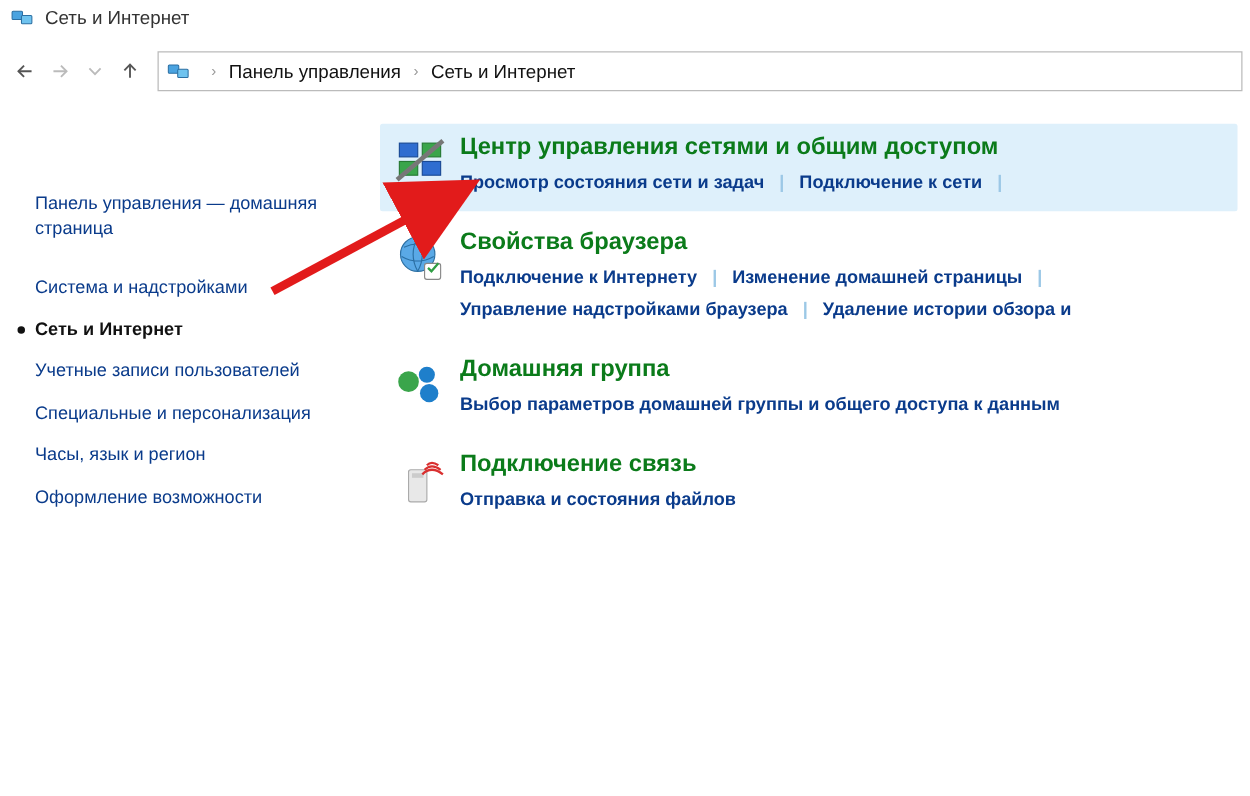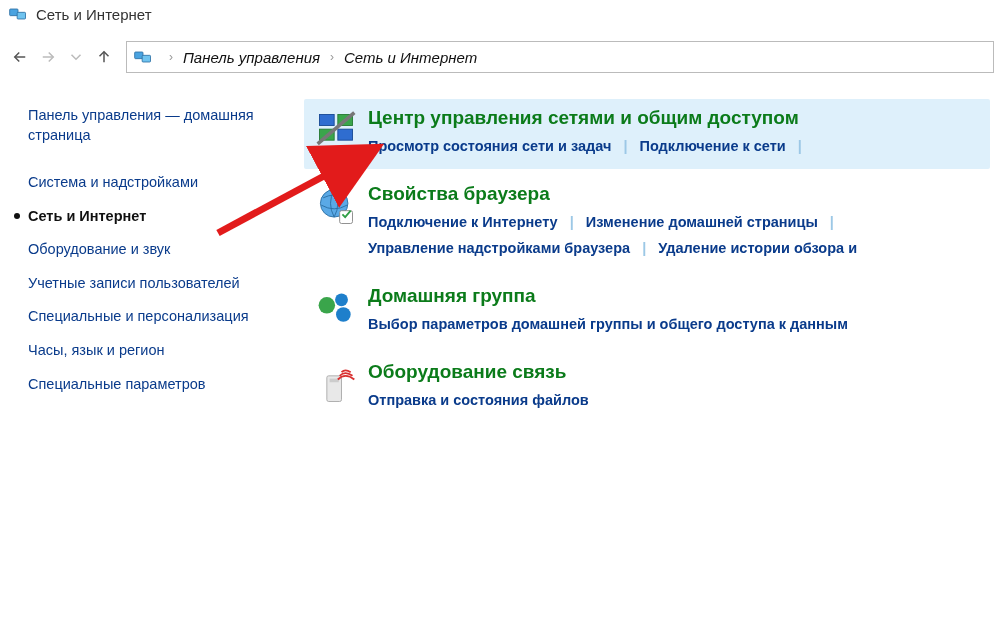--- a/index.html
+++ b/index.html
@@ -47,39 +47,39 @@
     border: 1px solid #bbb;
     height: 32px;
     display: flex;
     align-items: center;
     padding: 0 6px;
     margin-left: 8px;
     font-size: 15px;
     background: #fff;
   }
   .addr-icon { width: 20px; height: 20px; margin-right: 10px; }
-  .crumb { color: #111; padding: 0 4px; font-style: italic; }
+  .crumb { color: #111; padding: 0 4px; }
   .crumb-sep { color: #999; padding: 0 6px; font-size: 12px; }
   .content {
     display: flex;
     padding: 16px 10px 0 10px;
   }
   .sidebar {
     width: 270px;
     padding-left: 18px;
     padding-right: 12px;
   }
   .side-item {
     font-size: 14.5px;
     color: #0a3b8b;
     padding: 7px 0 7px 0;
     line-height: 1.35;
     cursor: pointer;
   }
-  .side-item.home { color: #0a3b8b; }
+  .side-item.home { color: #0a3b8b; margin-top: 48px; }
   .side-item.current {
     color: #111;
     font-weight: 600;
     position: relative;
     padding-left: 0;
   }
   .side-item.current::before {
     content: "";
     position: absolute;
     left: -14px;
@@ -189,25 +189,24 @@
   </div>
 </div>
 
 <div class="content">
 
   <div class="sidebar">
     <div class="side-item home">Панель управления — домашняя страница</div>
     <div style="height:14px"></div>
     <div class="side-item">Система и надстройками</div>
     <div class="side-item current">Сеть и Интернет</div>
-    <div class="side-item">Оборудование и звук</div>
     <div class="side-item">Учетные записи пользователей</div>
     <div class="side-item">Специальные и персонализация</div>
     <div class="side-item">Часы, язык и регион</div>
-    <div class="side-item">Специальные параметров</div>
+    <div class="side-item">Оформление возможности</div>
   </div>
 
   <div class="main">
 
     <div class="cat hl">
       <div class="cat-icon">
         <svg viewBox="0 0 48 48">
           <rect x="6" y="6" width="16" height="12" fill="#2f6dd0" stroke="#1a4a96"></rect>
           <rect x="26" y="6" width="16" height="12" fill="#3aa54b" stroke="#267a33"></rect>
           <rect x="6" y="22" width="16" height="12" fill="#3aa54b" stroke="#267a33"></rect>
@@ -269,21 +268,21 @@
       <div class="cat-icon">
         <svg viewBox="0 0 48 48">
           <rect x="14" y="14" width="16" height="28" rx="2" fill="#e8e8e8" stroke="#aaa"></rect>
           <rect x="17" y="17" width="10" height="4" fill="#ccc"></rect>
           <path d="M30 10 Q34 6 40 10" fill="none" stroke="#d93030" stroke-width="2"></path>
           <path d="M28 14 Q34 8 42 14" fill="none" stroke="#d93030" stroke-width="2"></path>
           <path d="M26 18 Q34 10 44 18" fill="none" stroke="#d93030" stroke-width="2"></path>
         </svg>
       </div>
       <div class="cat-body">
-        <div class="cat-title">Оборудование связь</div>
+        <div class="cat-title">Подключение связь</div>
         <div class="cat-links">
           <span class="cat-link">Отправка и состояния файлов</span>
         </div>
       </div>
     </div>
 
   </div>
 </div>
 
 <svg class="arrow" viewBox="0 0 200 120">

